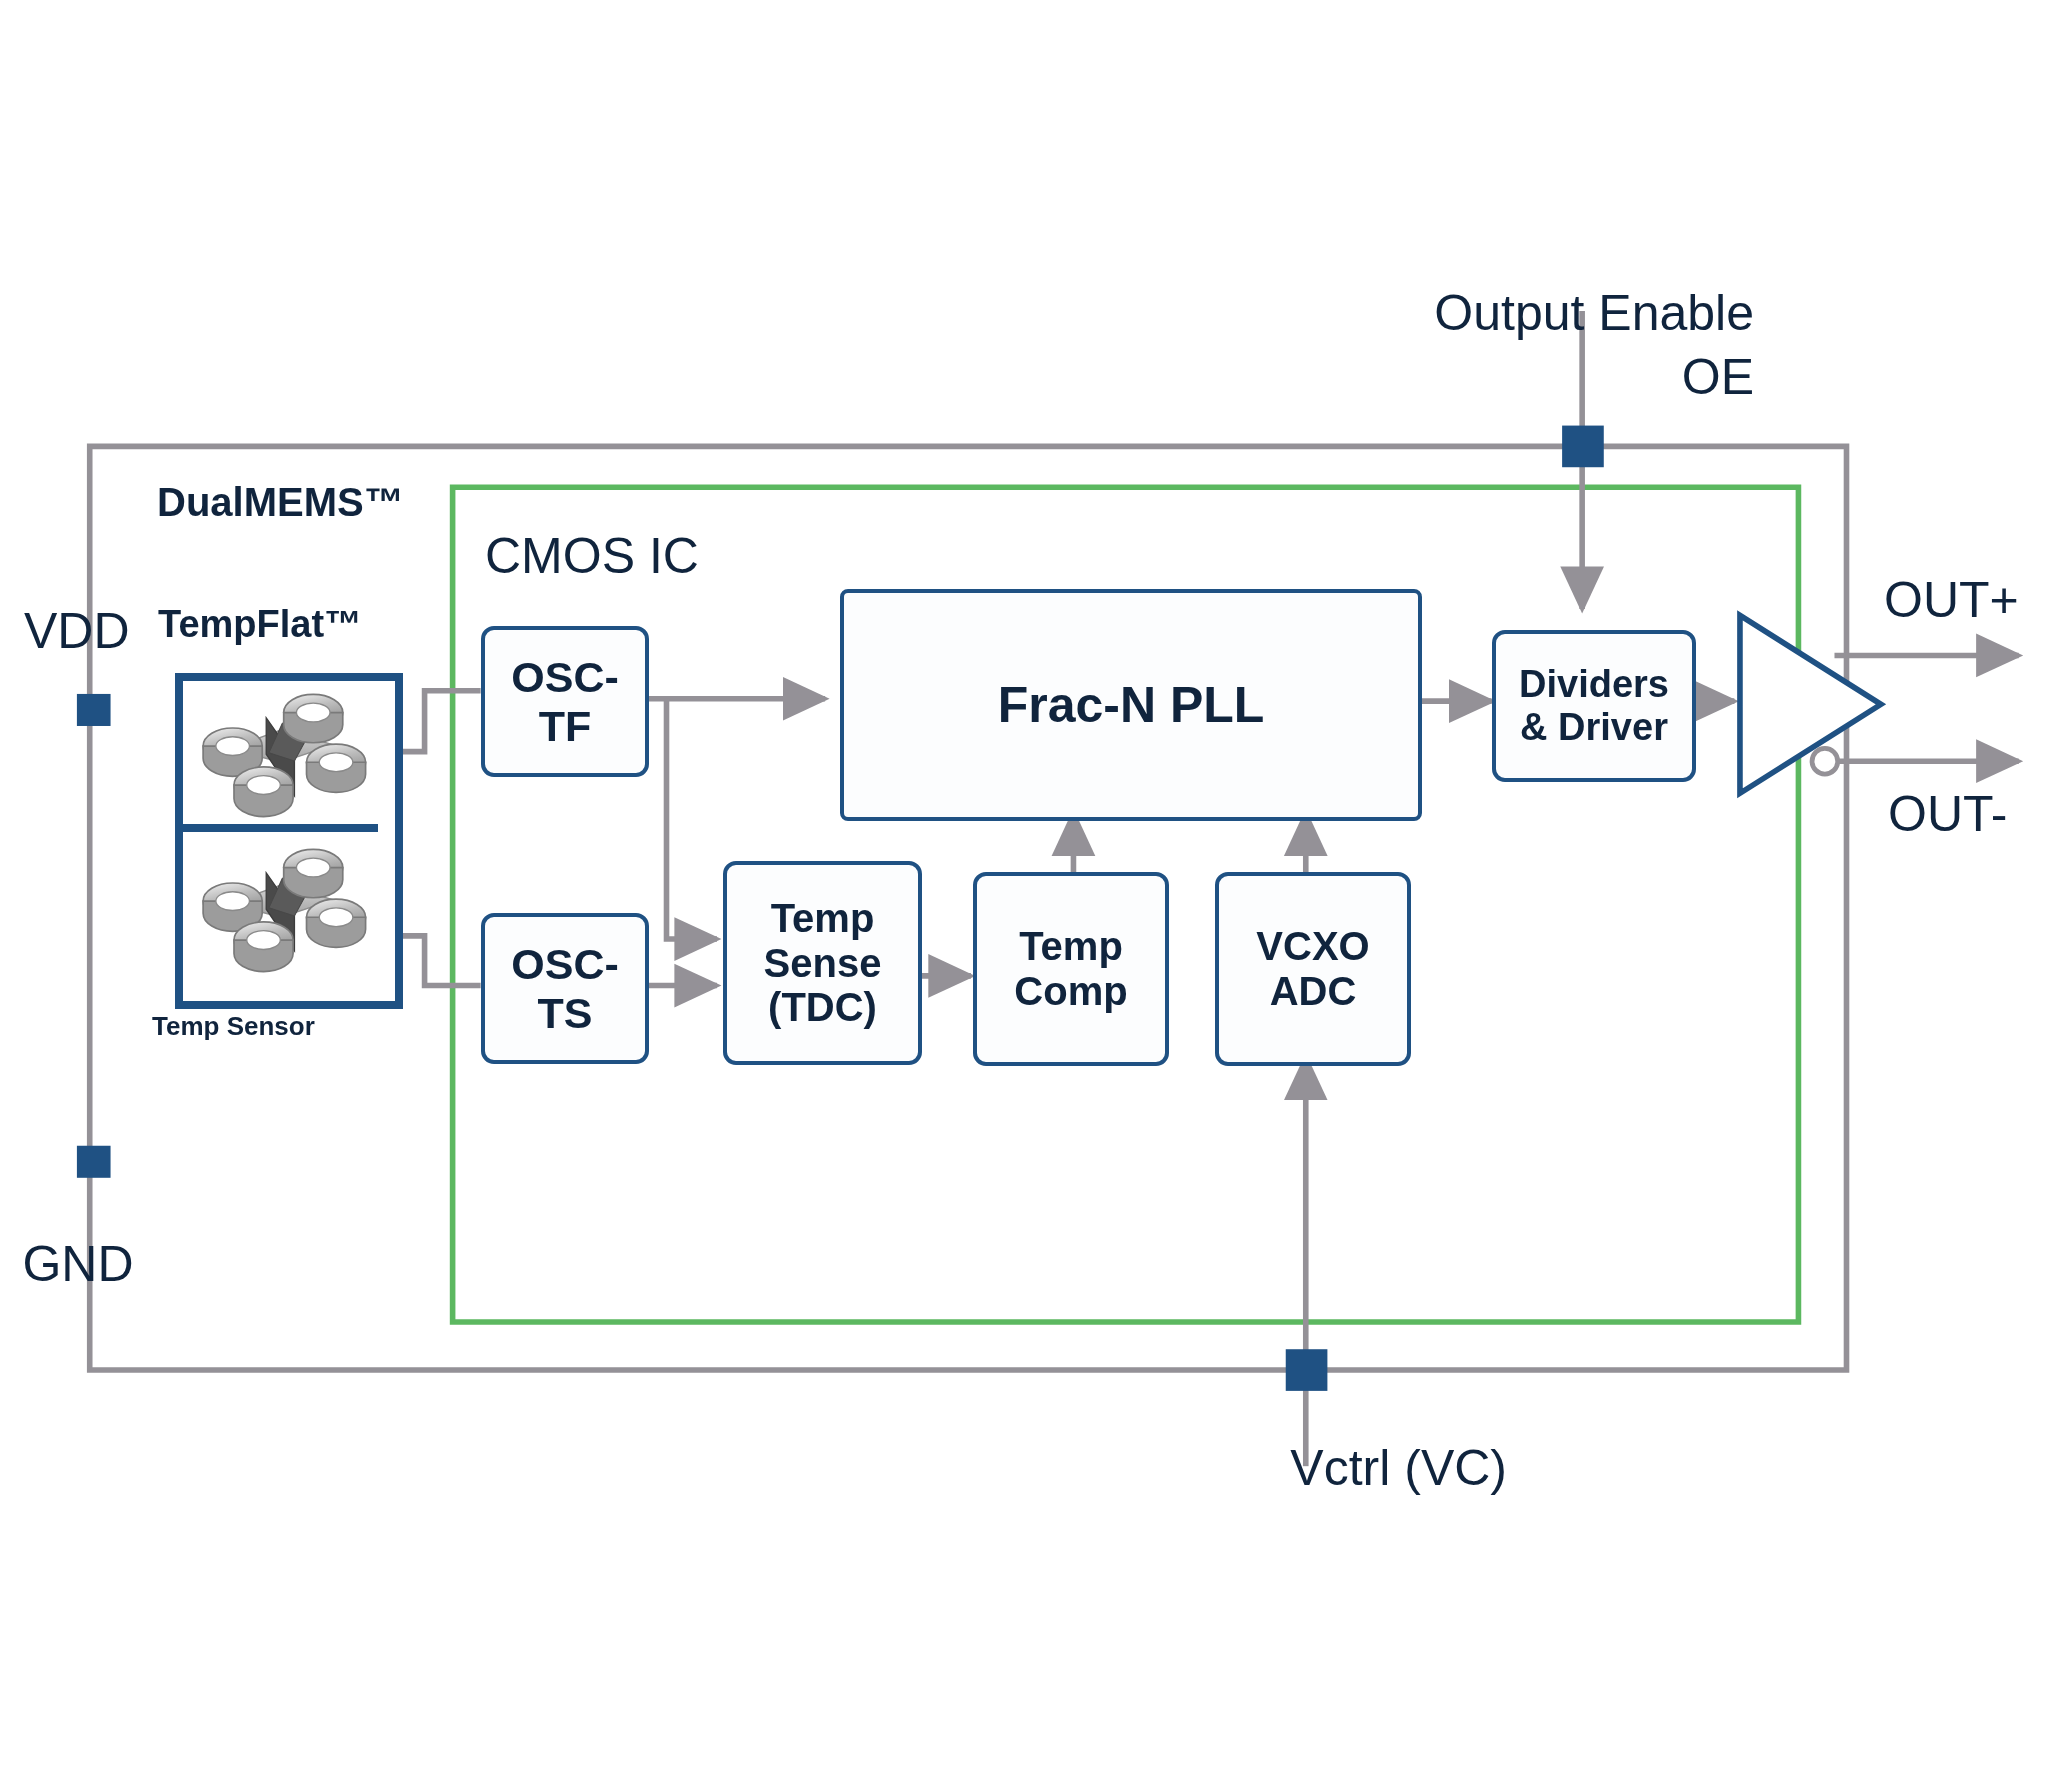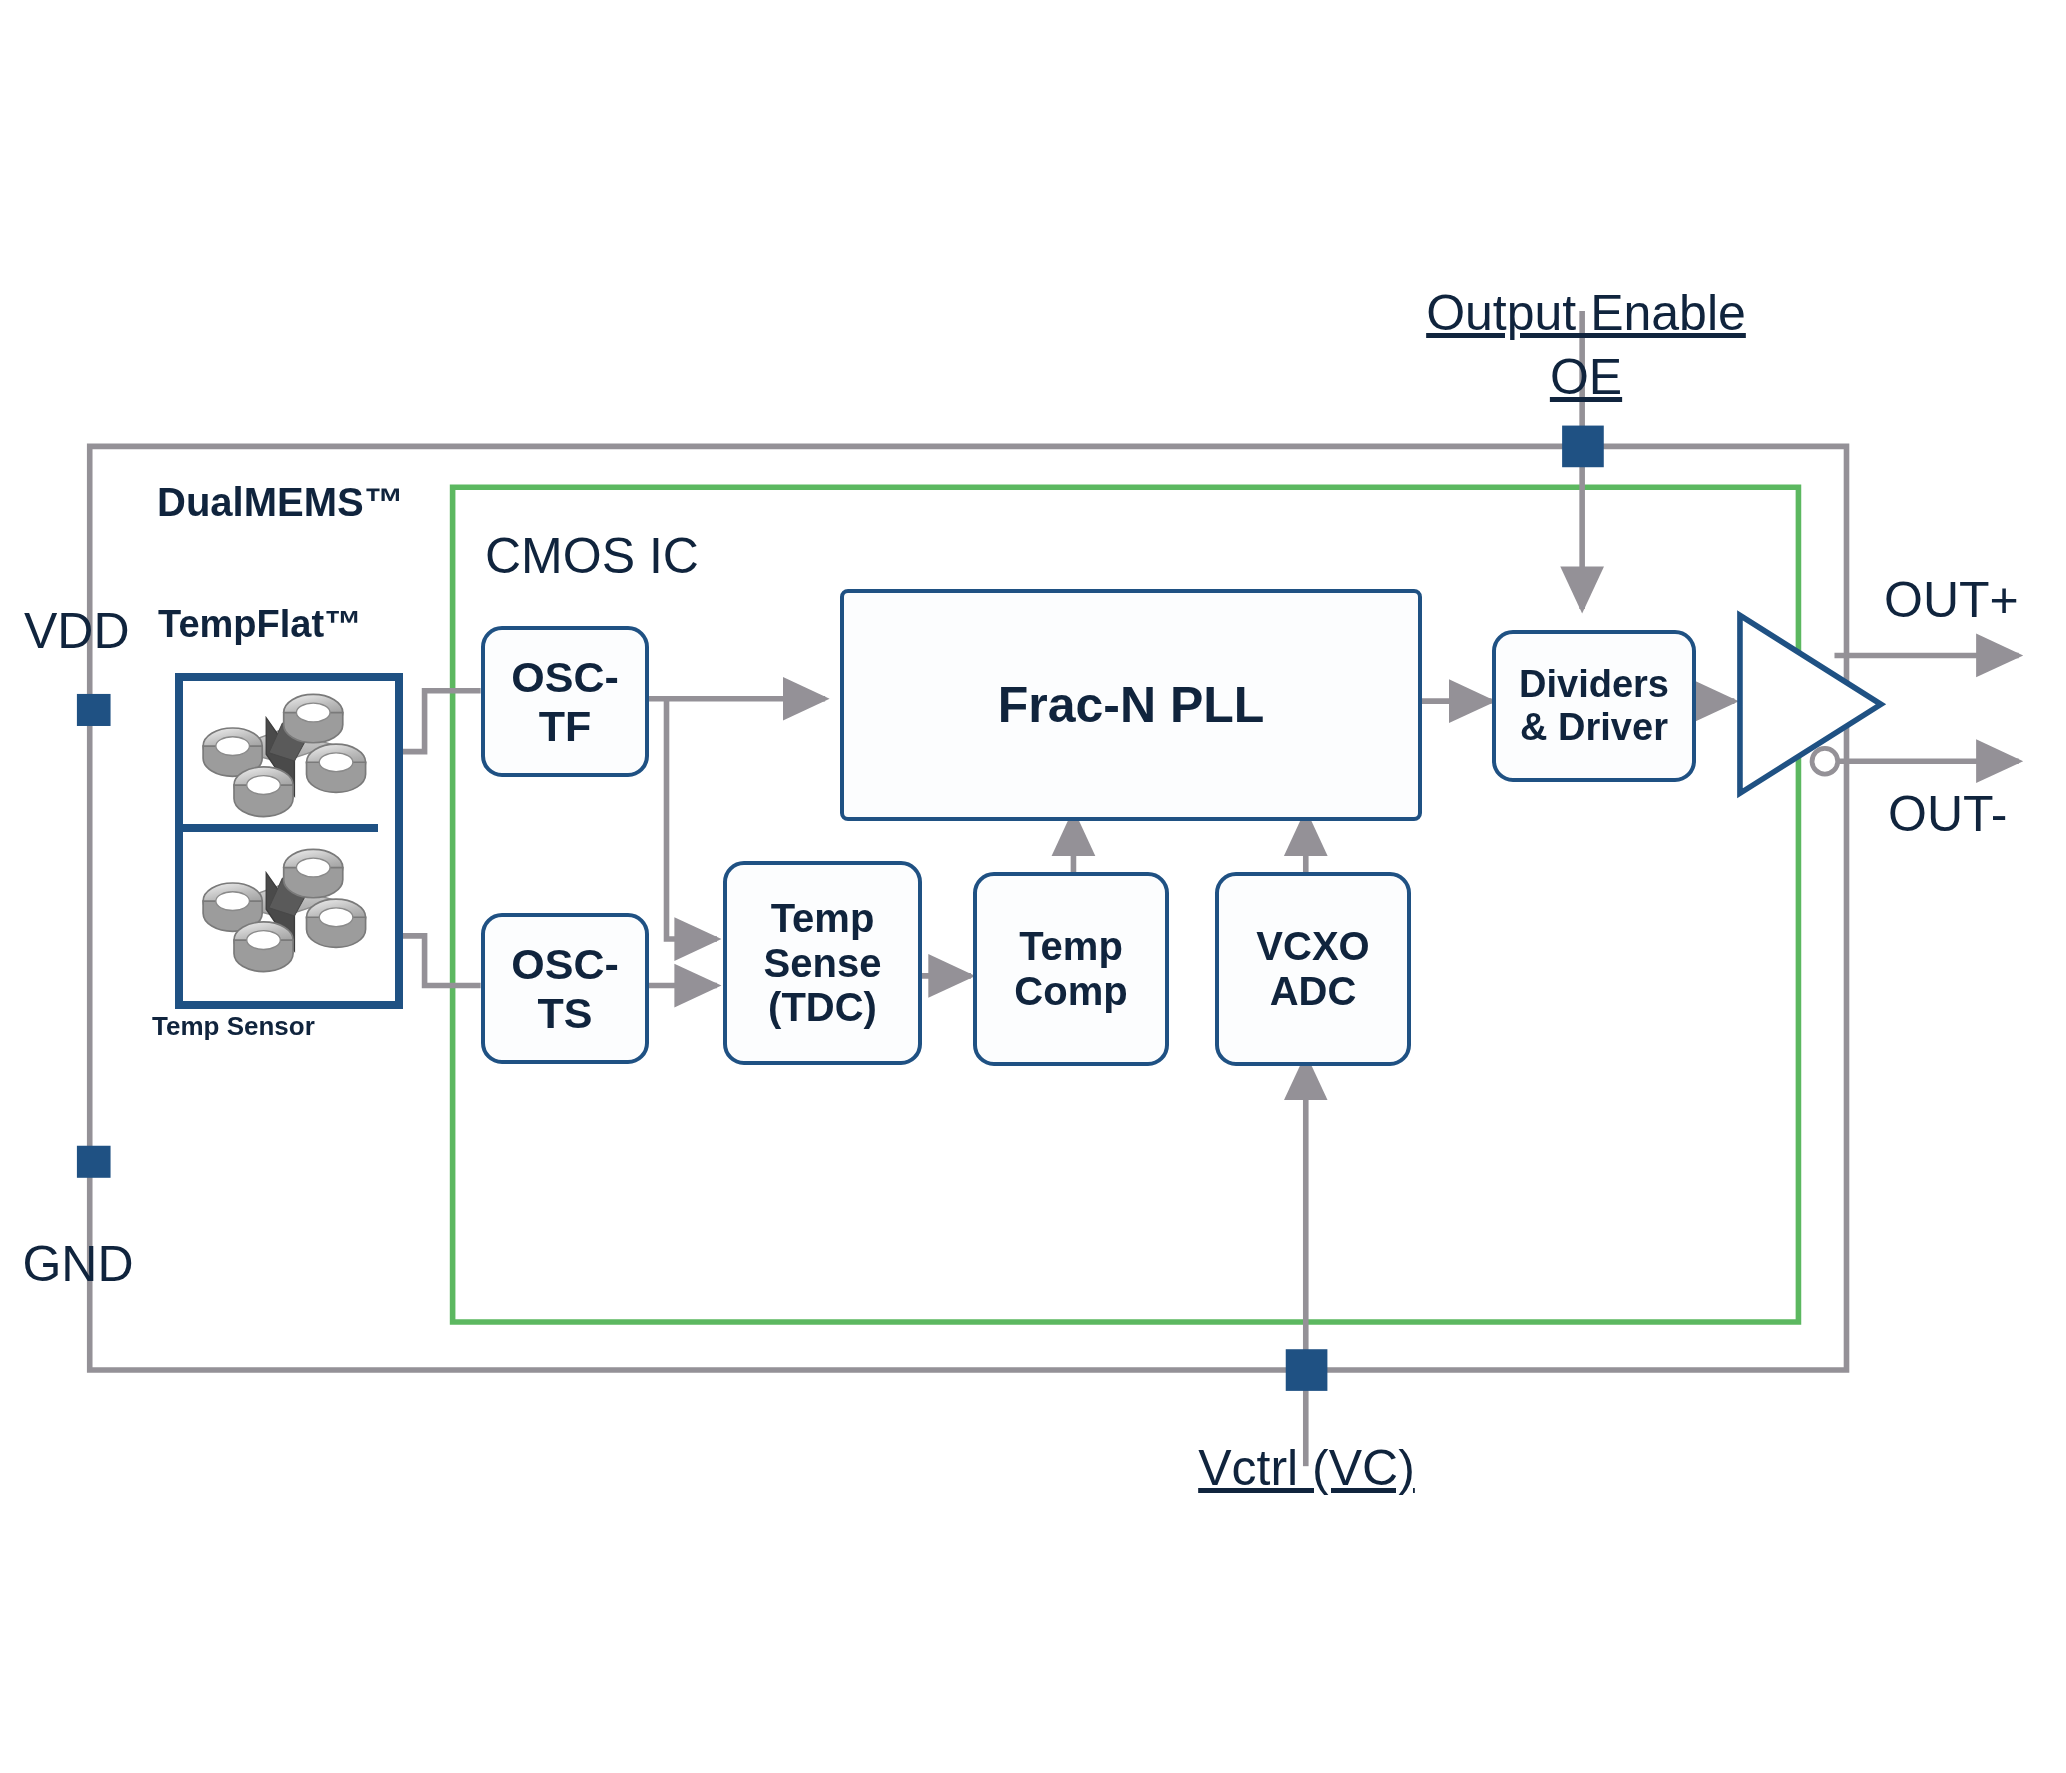--- a/index.html
+++ b/index.html
@@ -2,22 +2,22 @@
 <html style="font-size:13px"><head>
 <meta charset="utf-8">
 <title>MEMS Oscillator Block Diagram</title>
 <style>
   html,body{margin:0;padding:0;background:#ffffff;}
   body{font-family:"Liberation Sans",sans-serif;}
   #stage{position:relative;width:2066px;height:1774px;background:#fff;overflow:hidden;}
   #svgroot{position:absolute;left:0;top:0;width:2066px;height:1774px;}
   .lbl{position:absolute;color:#10243d;white-space:nowrap;line-height:1.05;}
   .lbl.bold{font-weight:bold;}
-  .lbl.ctr{text-align:center;text-decoration:underline;}
-  .blk{position:absolute;border:4px solid #1f5183;border-radius:21px;background:#fcfdfe;
+  .lbl.ctr{text-align:right;}
+  .blk{position:absolute;border:4px solid #1f5183;border-radius:13px;background:#fcfdfe;
        display:flex;align-items:center;justify-content:center;text-align:center;
        color:#10243d;font-weight:bold;line-height:1.12;}
   .memsframe{position:absolute;border:8.8px solid #1f5183;background:#fff;}
   .memscell{position:absolute;background:#fff;overflow:hidden;}
 </style>
 </head>
 <body>
 
 <div id="stage">
 

